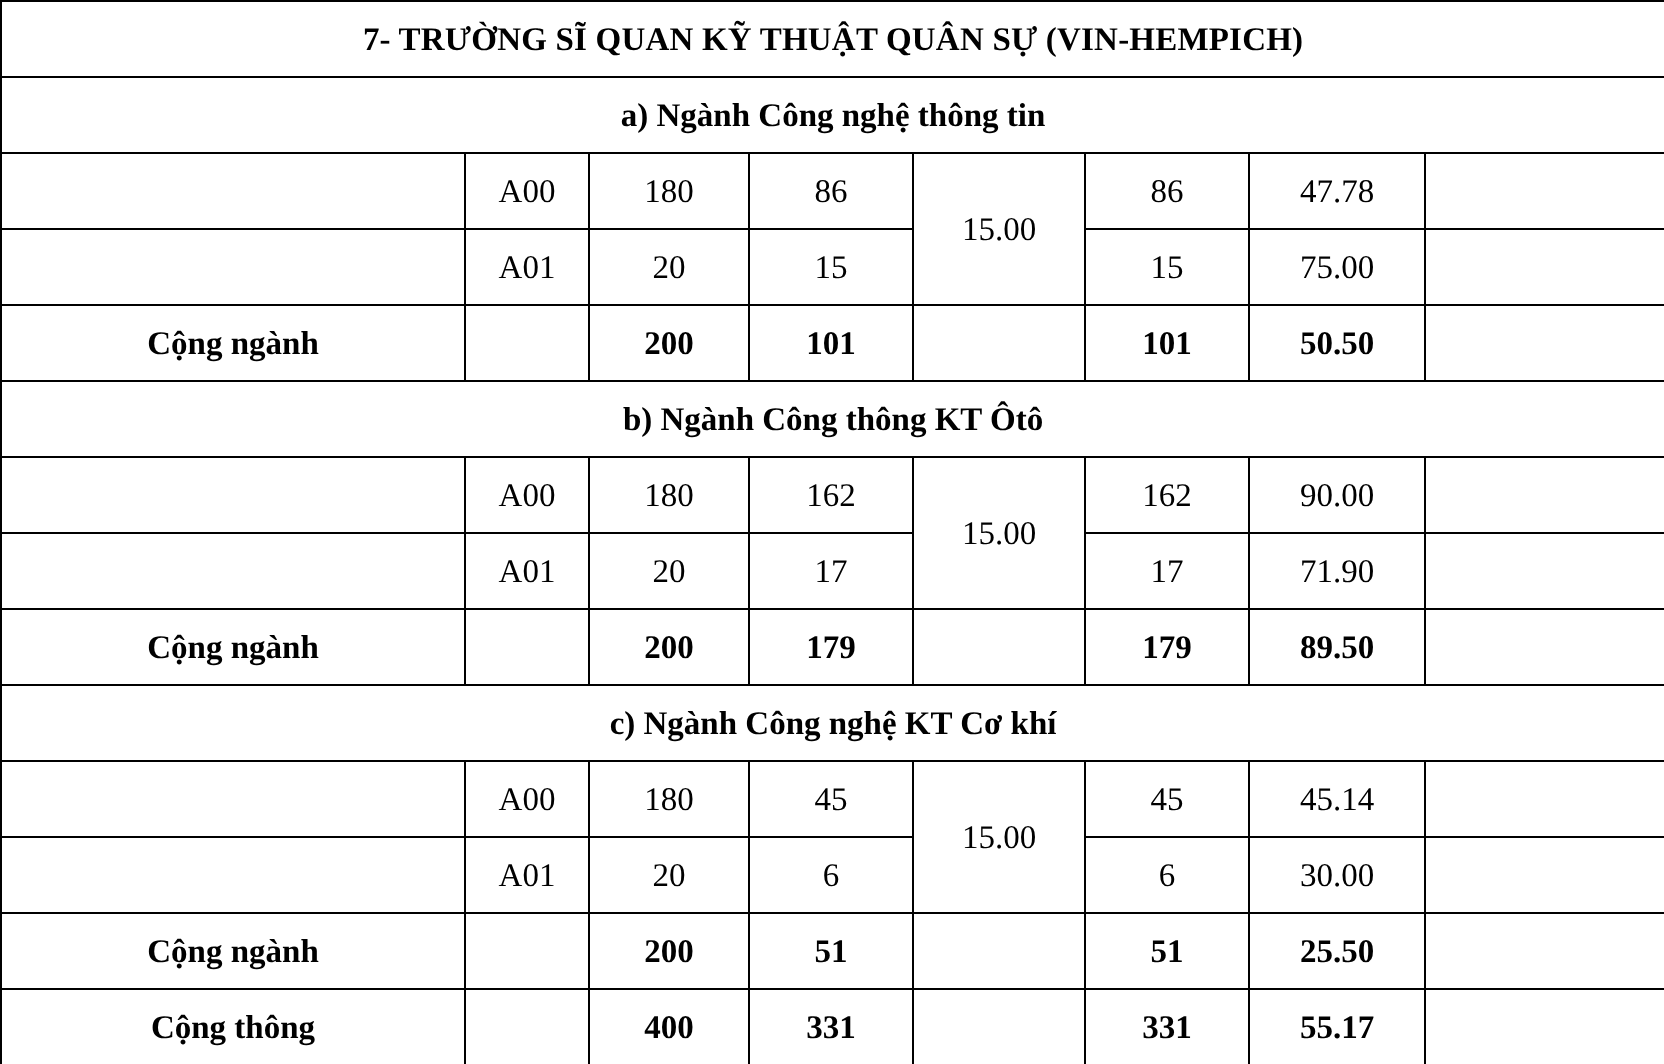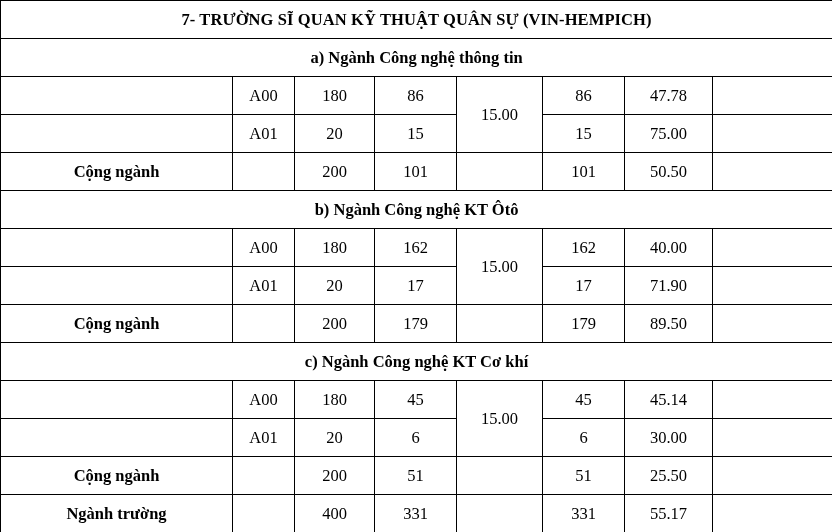--- a/index.html
+++ b/index.html
@@ -59,21 +59,21 @@
     height: 34px;
     font-weight: bold;
   }
   .sum-label {
     font-weight: bold;
     text-align: center;
     font-size: 16.5px;
     margin-top: 12px;
   }
   .bold {
-    font-weight: normal;
+    font-weight: bold;
   }
   .blank {
   }
 </style>
 </head>
 <body>
 
 <div class="sheet">
   <table class="main">
     <colgroup>
@@ -118,30 +118,30 @@
         <td></td>
         <td class="bold">200</td>
         <td class="bold">101</td>
         <td></td>
         <td class="bold">101</td>
         <td class="bold">50.50</td>
         <td></td>
       </tr>
 
       <tr class="section-row">
-        <td colspan="8">b) Ngành Công nghệ KT Ôtô</td>
+        <td colspan="8">b) Ngành Công thông KT Ôtô</td>
       </tr>
       <tr>
         <td class="blank"></td>
         <td>A00</td>
         <td>180</td>
         <td>162</td>
         <td rowspan="2">15.00</td>
         <td>162</td>
-        <td>40.00</td>
+        <td>90.00</td>
         <td></td>
       </tr>
       <tr>
         <td class="blank"></td>
         <td>A01</td>
         <td>20</td>
         <td>17</td>
         <td>17</td>
         <td>71.90</td>
         <td></td>
@@ -184,21 +184,21 @@
         <td></td>
         <td class="bold">200</td>
         <td class="bold">51</td>
         <td></td>
         <td class="bold">51</td>
         <td class="bold">25.50</td>
         <td></td>
       </tr>
 
       <tr>
-        <td class="sum-label">Ngành trường</td>
+        <td class="sum-label">Cộng thông</td>
         <td></td>
         <td class="bold">400</td>
         <td class="bold">331</td>
         <td></td>
         <td class="bold">331</td>
         <td class="bold">55.17</td>
         <td></td>
       </tr>
     </tbody>
   </table>

